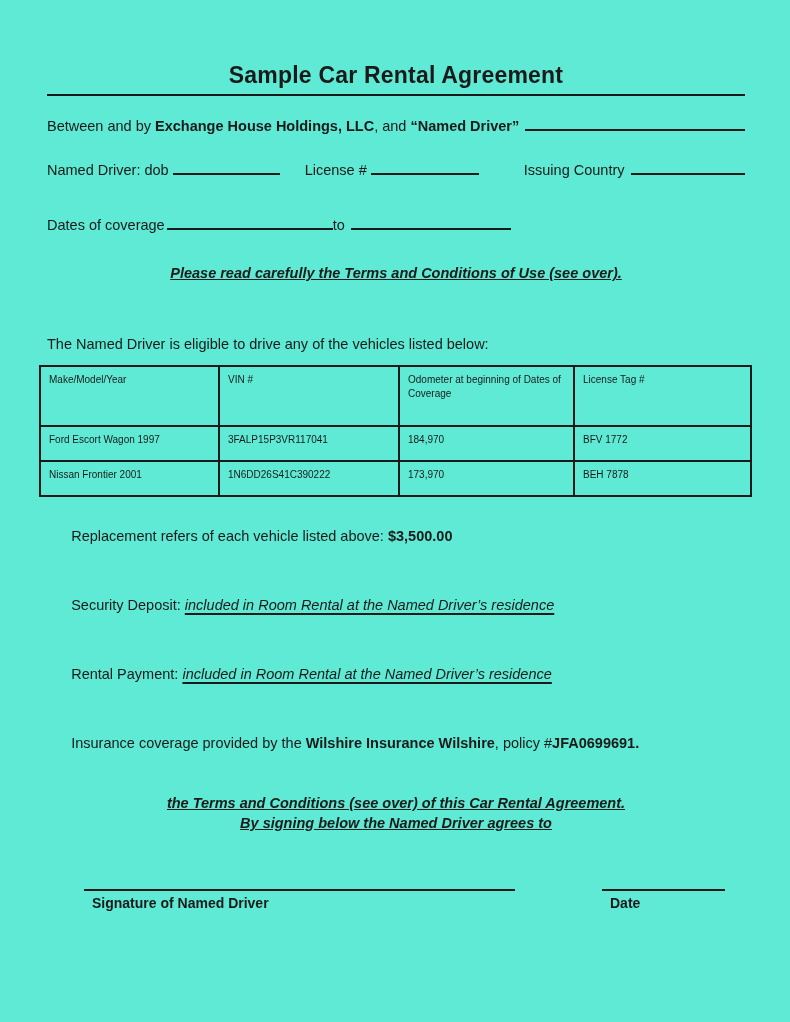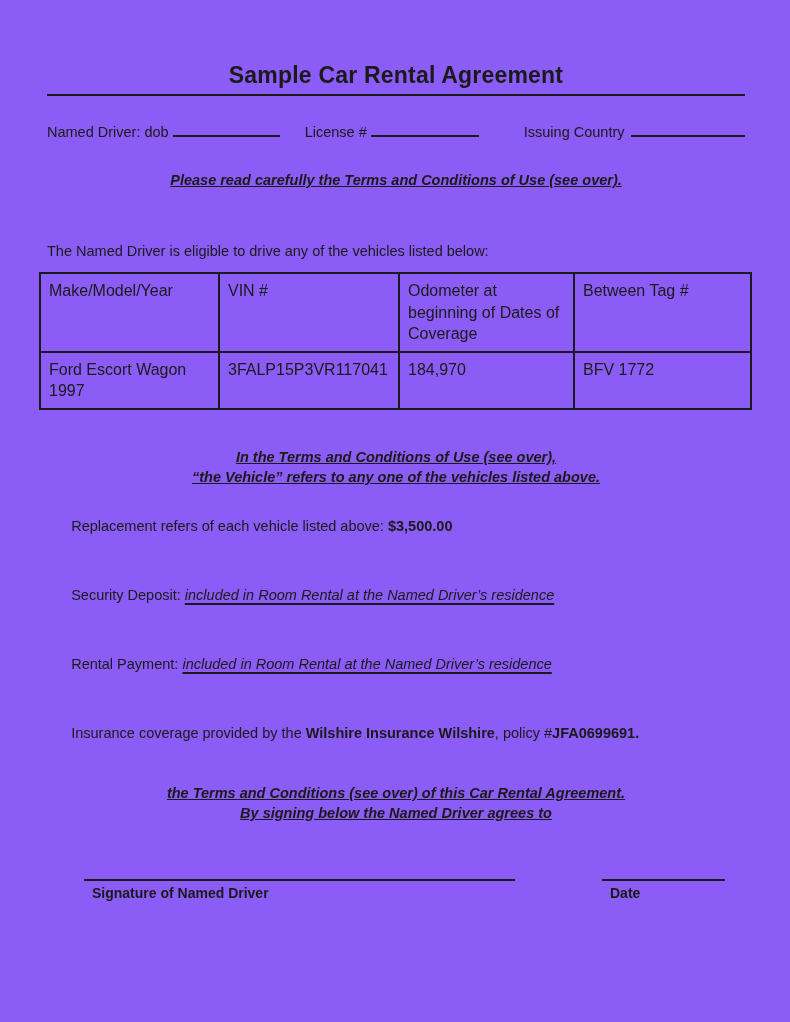--- a/index.html
+++ b/index.html
@@ -1,20 +1,20 @@
 <!DOCTYPE html>
 <html><head>
 <meta charset="utf-8">
 <style>
   html,body { margin:0; padding:0; background:#ffffff; }
   .page {
     position:relative;
     width:790px; height:1022px;
     margin:0 auto;
-    background:#8b5cf6;
+    background:#5eead4;
     color:#1a1a1a;
     font-family:"Liberation Sans", sans-serif;
     font-size:14.5px;
     overflow:hidden;
   }
   .content { padding:0 45px 0 47px; }
 
   .doc-title {
     padding-top:62px;
     text-align:center;
@@ -54,21 +54,21 @@
   }
   .read-notice   { margin-top:30px; }
   .vehicles-intro{ margin-top:53px; }
 
   table.vehicles {
     border-collapse:collapse;
     table-layout:fixed;
     width:711px;
     margin-top:13px;
     margin-left:-8px;
-    font-size:16px;
+    font-size:10px;
   }
   table.vehicles th, table.vehicles td {
     border:2px solid #1a1a1a;
     text-align:left;
     vertical-align:top;
     padding:6px 8px;
     line-height:1.35;
     overflow:hidden;
   }
   table.vehicles th { font-weight:400; height:46px; }
@@ -103,64 +103,76 @@
 </style>
 </head>
 <body>
 
 <div class="page">
   <div class="content">
 
     <div class="doc-title">Sample Car Rental Agreement</div>
     <hr class="title-rule">
 
+    <div class="form-line parties-line">
+      <span>Between and by </span><span class="bold">Exchange House Holdings, LLC</span><span>, and </span><span class="bold">“Named Driver”</span>
+      <span class="blank grow"></span>
+    </div>
 
     <div class="form-line driver-line">
       <span>Named Driver: dob</span>
       <span class="blank b-dob"></span>
       <span>License #</span>
       <span class="blank b-license"></span>
       <span>Issuing Country</span>
       <span class="blank grow"></span>
     </div>
 
+    <div class="form-line coverage-line">
+      <span>Dates of coverage</span>
+      <span class="blank b-cov-from"></span>
+      <span>to</span>
+      <span class="blank b-cov-to"></span>
+    </div>
 
     <div class="center-note read-notice">Please read carefully the Terms and Conditions of Use (see over).</div>
 
     <div class="vehicles-intro">The Named Driver is eligible to drive any of the vehicles listed below:</div>
 
     <table class="vehicles">
       <colgroup>
         <col style="width:179px">
           <col style="width:180px">
           <col style="width:175px">
           <col style="width:177px">
       </colgroup>
       <thead>
         <tr>
           <th>Make/Model/Year</th>
           <th>VIN #</th>
           <th>Odometer at beginning of Dates of Coverage</th>
-          <th>Between Tag #</th>
+          <th>License Tag #</th>
         </tr>
       </thead>
       <tbody>
         <tr>
           <td>Ford Escort Wagon 1997</td>
           <td>3FALP15P3VR117041</td>
           <td>184,970</td>
           <td>BFV 1772</td>
         </tr>
+        <tr>
+          <td>Nissan Frontier 2001</td>
+          <td>1N6DD26S41C390222</td>
+          <td>173,970</td>
+          <td>BEH 7878</td>
+        </tr>
       </tbody>
     </table>
 
-    <div class="center-note terms-note">
-      <div>In the Terms and Conditions of Use (see over),</div>
-      <div>“the Vehicle” refers to any one of the vehicles listed above.</div>
-    </div>
 
     <div class="detail-line first">
       <span>Replacement refers of each vehicle listed above: </span><span class="bold">$3,500.00</span>
     </div>
 
     <div class="detail-line">
       <span>Security Deposit: </span><span class="uval">included in Room Rental at the Named Driver’s residence</span>
     </div>
 
     <div class="detail-line">

